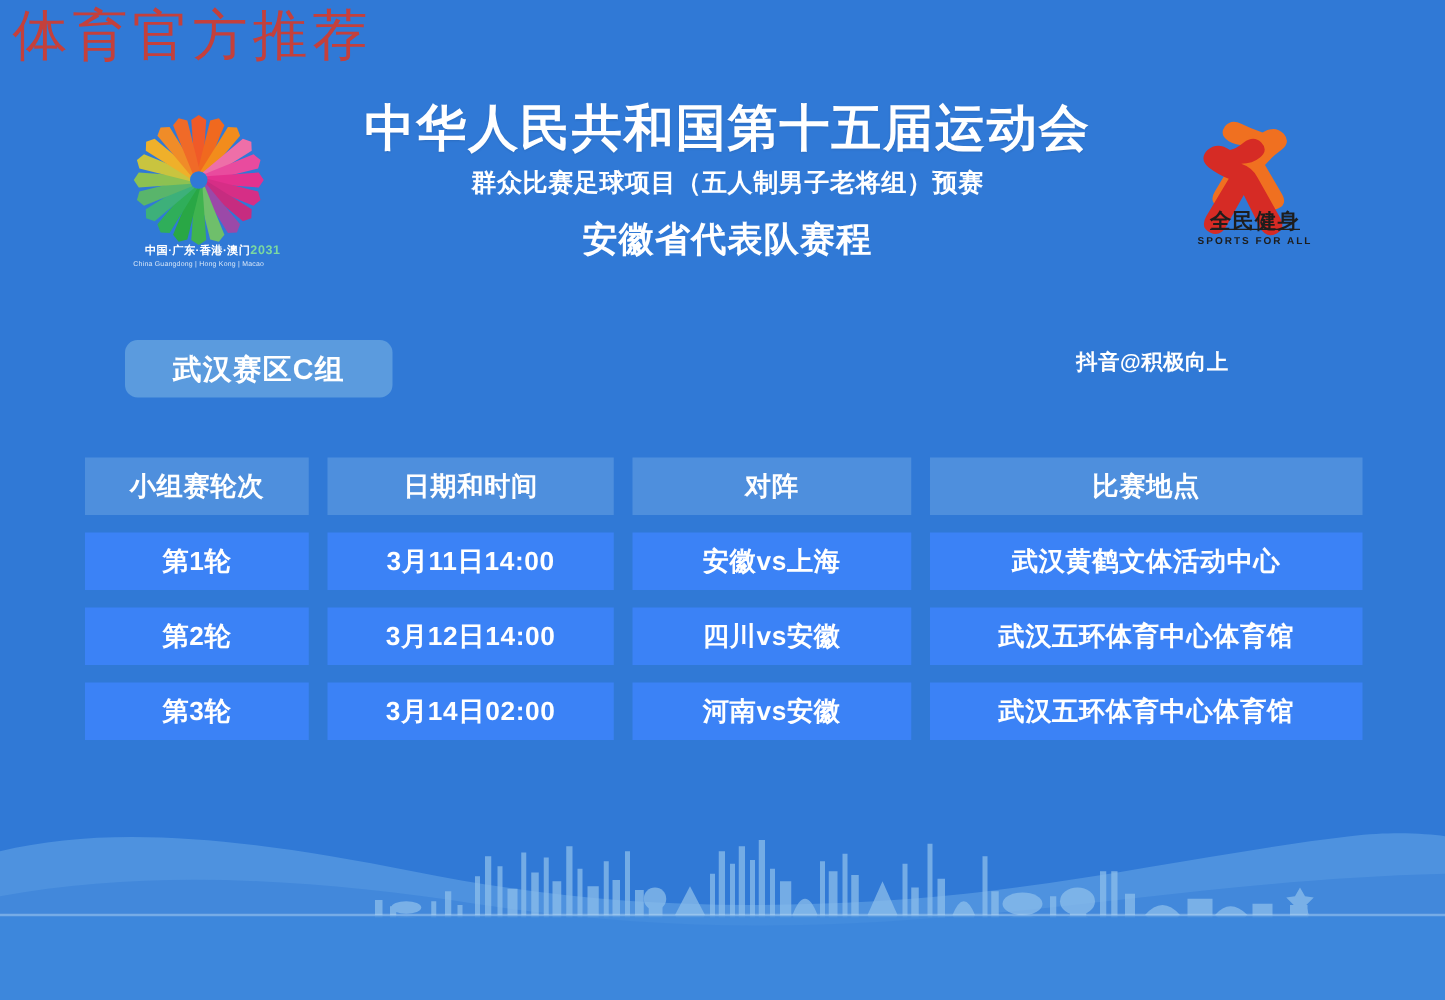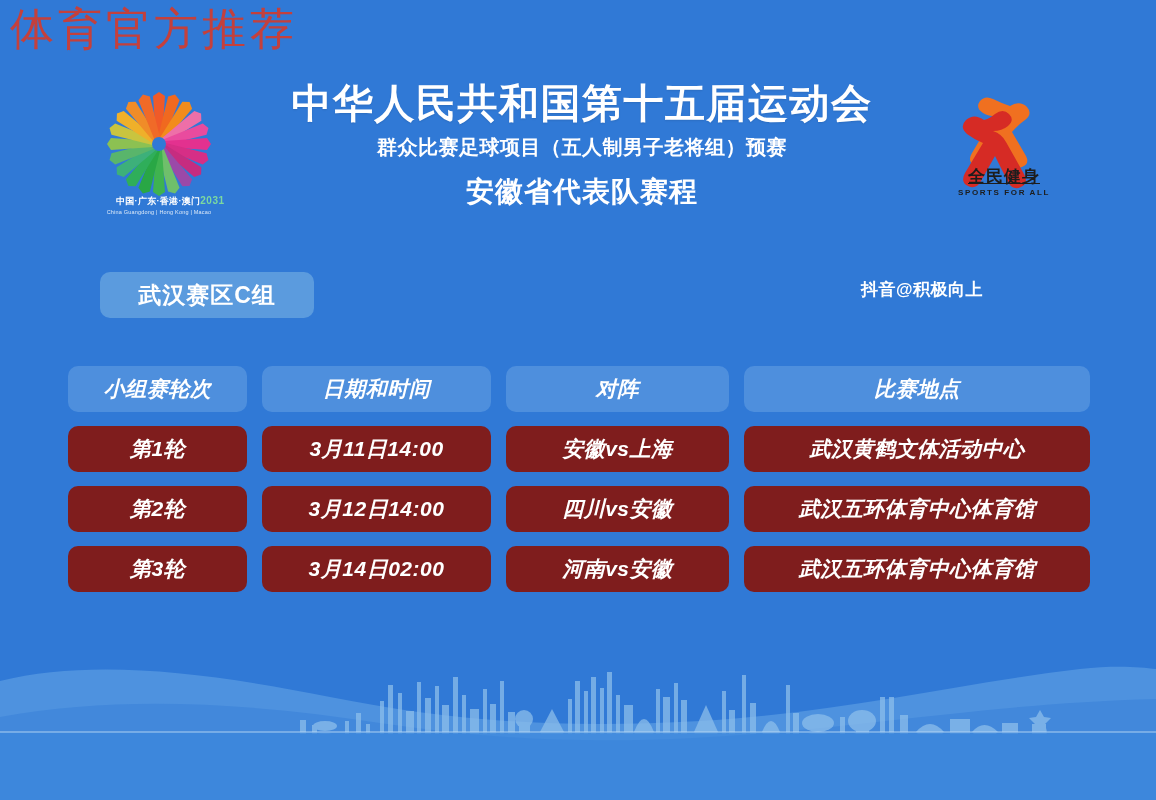--- a/index.html
+++ b/index.html
@@ -149,34 +149,33 @@
   }
 
   .row {
     display: flex;
     gap: 15px;
     margin-bottom: 14px;
   }
 
   .cell {
     height: 46px;
-    border-radius: 10px;
+    border-radius: 0;
     display: flex;
     align-items: center;
     justify-content: center;
     color: #FFFFFF;
     font-size: 21px;
     font-weight: bold;
     letter-spacing: 0.5px;
     white-space: nowrap;
-    font-style: italic;
   }
 
   .row.head .cell { background: #4E8FDD; }
-  .row.body .cell { background: #7f1d1d; }
+  .row.body .cell { background: #3b82f6; }
 
   .c1 { width: 180px; }
   .c2 { width: 230px; }
   .c3 { width: 224px; }
   .c4 { width: 348px; }
 
   .row.head .c1,
   .row.head .c2,
   .row.head .c3,
   .row.head .c4 { font-size: 21px; }

